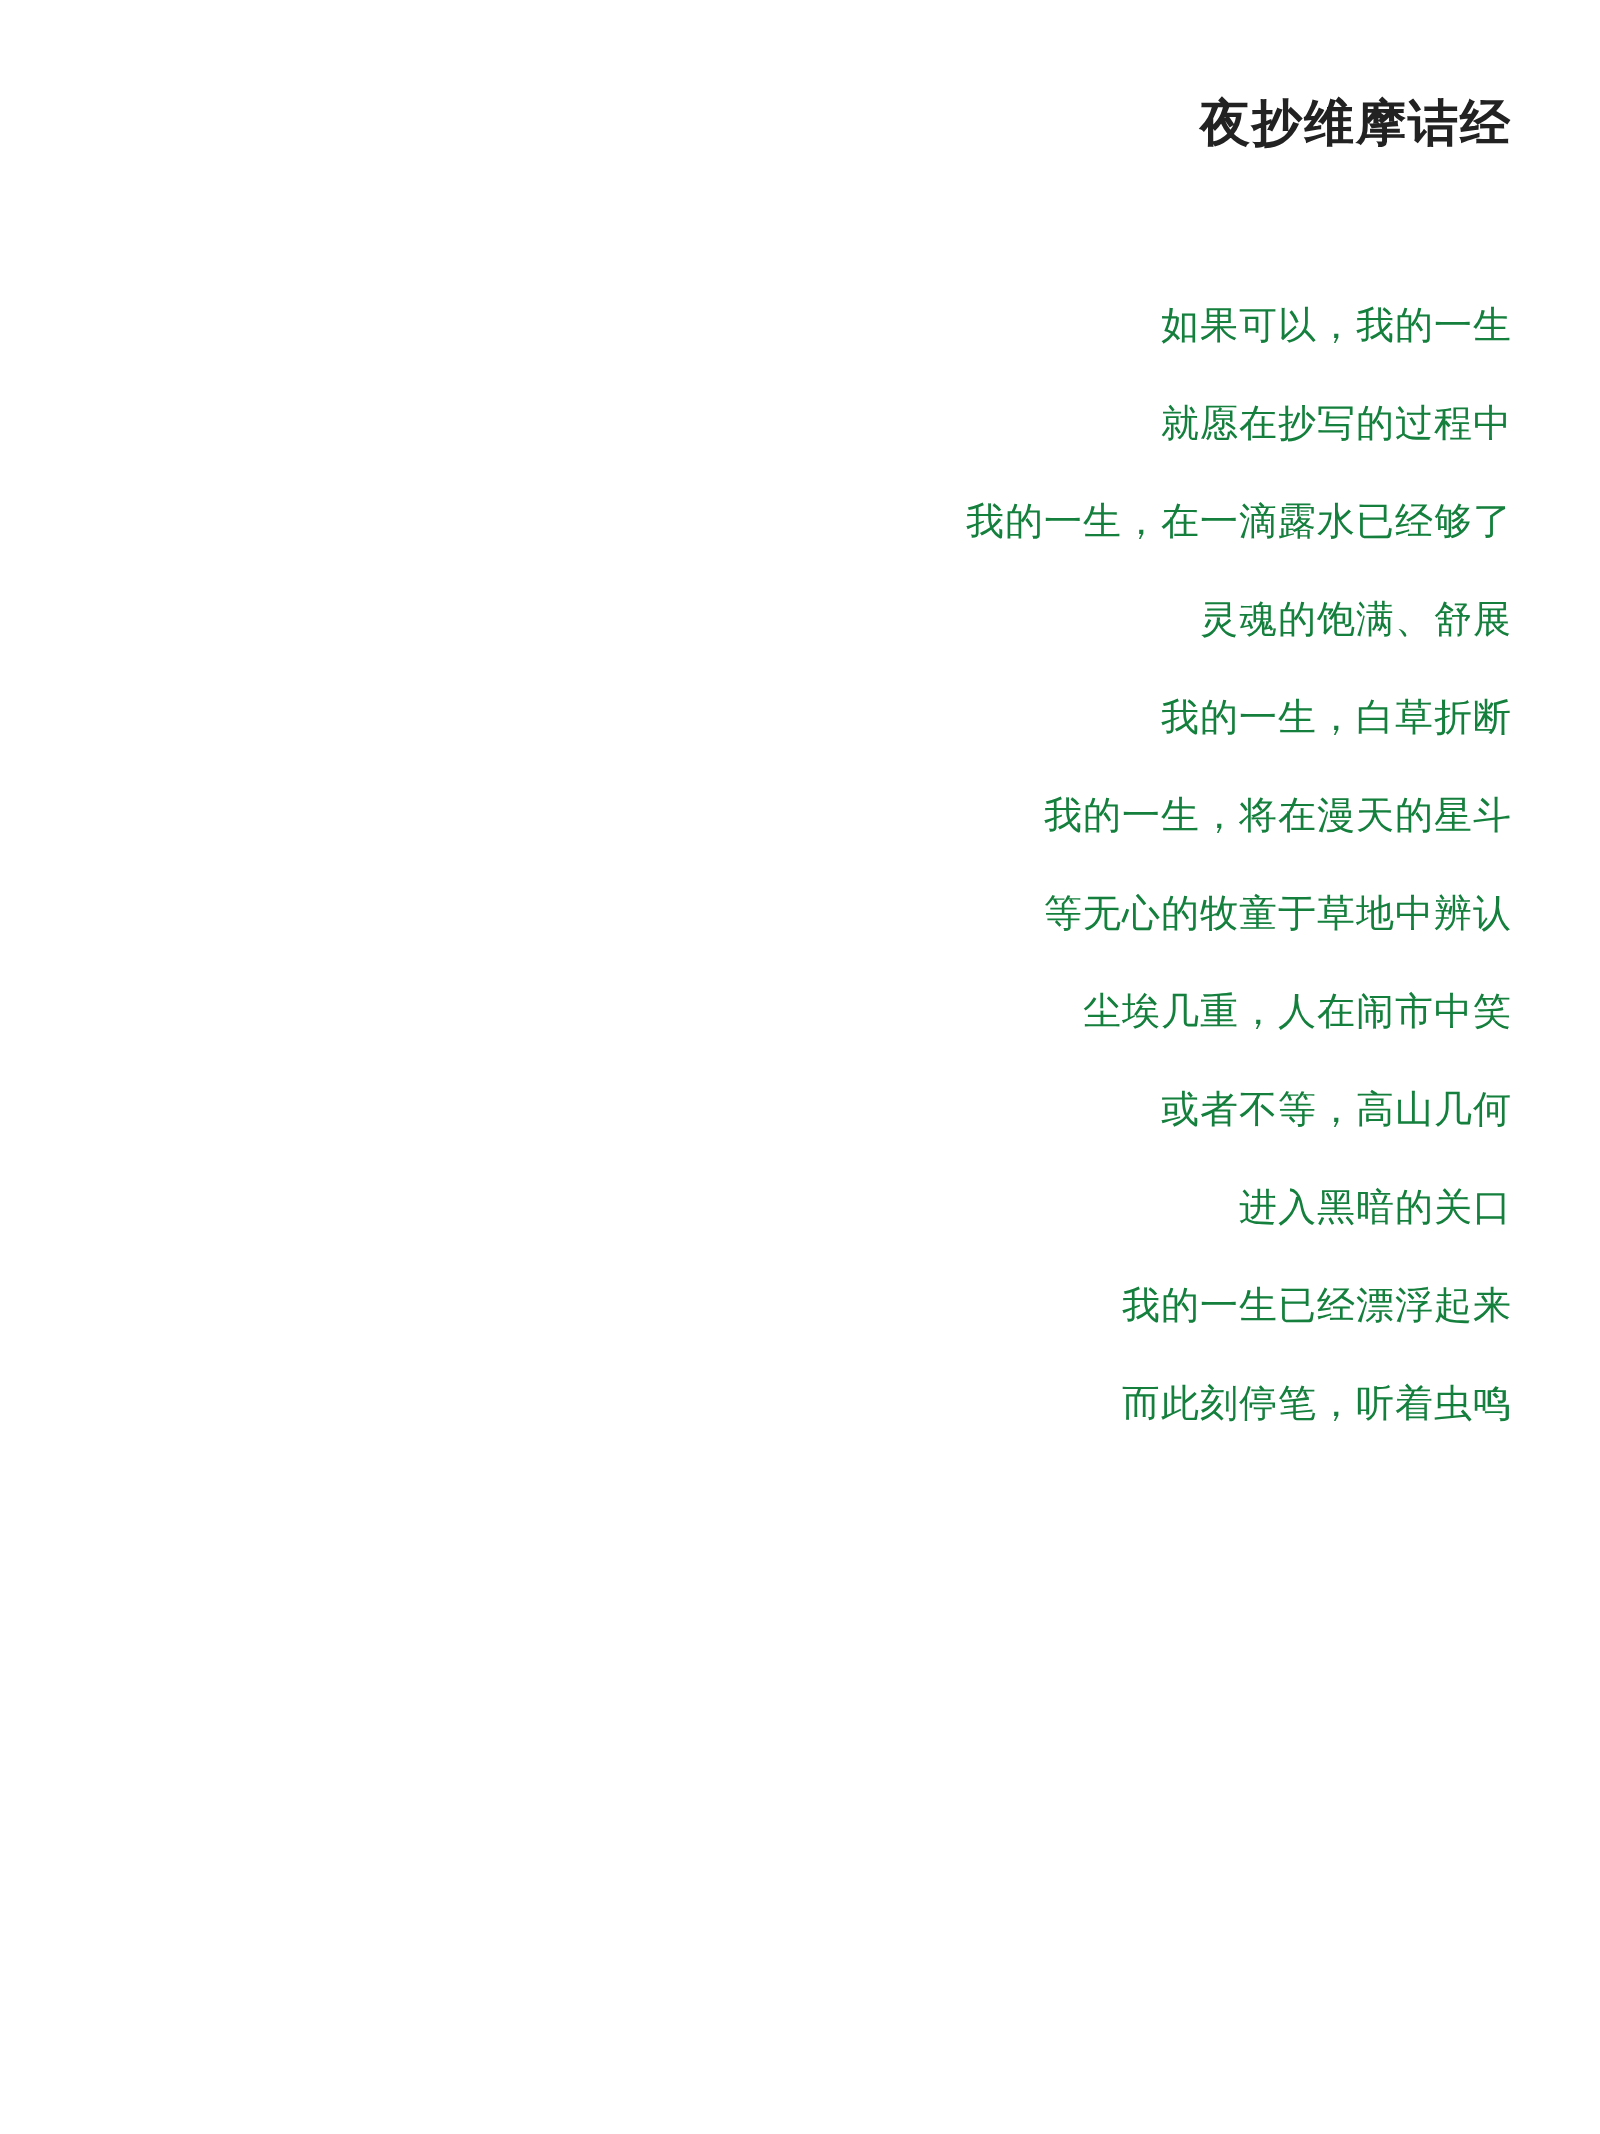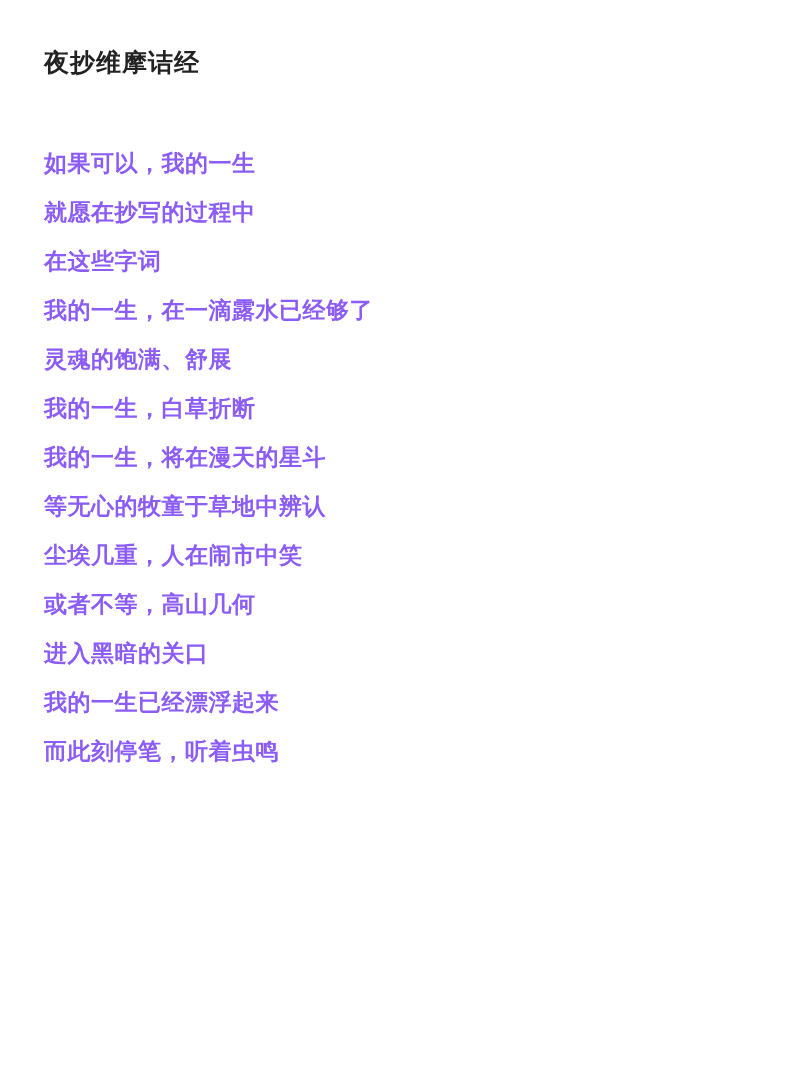--- a/index.html
+++ b/index.html
@@ -13,50 +13,50 @@
     font-family: "Liberation Sans", "DejaVu Sans", sans-serif;
     color: #2b2b2b;
     overflow: hidden;
   }
   .page {
     width: 800px;
     height: 1067px;
     box-sizing: border-box;
     padding: 46px 44px 0 44px;
     background: #ffffff;
+    text-align: right;
   }
   .poem-title {
     font-size: 25px;
     font-weight: bold;
     letter-spacing: 1px;
     color: #222222;
     line-height: 1.3;
     margin: 0 0 60px 0;
   }
   .poem-body {
-    font-size: 23px;
+    font-size: 19px;
     line-height: 49px;
-    color: #8b5cf6;
+    color: #15803d;
     letter-spacing: 0.5px;
-    font-weight: 700;
+    font-weight: 400;
   }
   .poem-line {
     white-space: pre;
     min-height: 49px;
   }
 </style>
 </head>
 <body>
 
 <div class="page">
   <h1 class="poem-title">夜抄维摩诘经</h1>
   <div class="poem-body">
     <div class="poem-line">如果可以，我的一生</div>
     <div class="poem-line">就愿在抄写的过程中</div>
-    <div class="poem-line">在这些字词</div>
     <div class="poem-line">我的一生，在一滴露水已经够了</div>
     <div class="poem-line">灵魂的饱满、舒展</div>
     <div class="poem-line">我的一生，白草折断</div>
     <div class="poem-line">我的一生，将在漫天的星斗</div>
     <div class="poem-line">等无心的牧童于草地中辨认</div>
     <div class="poem-line">尘埃几重，人在闹市中笑</div>
     <div class="poem-line">或者不等，高山几何</div>
     <div class="poem-line">进入黑暗的关口</div>
     <div class="poem-line">我的一生已经漂浮起来</div>
     <div class="poem-line">而此刻停笔，听着虫鸣</div>

